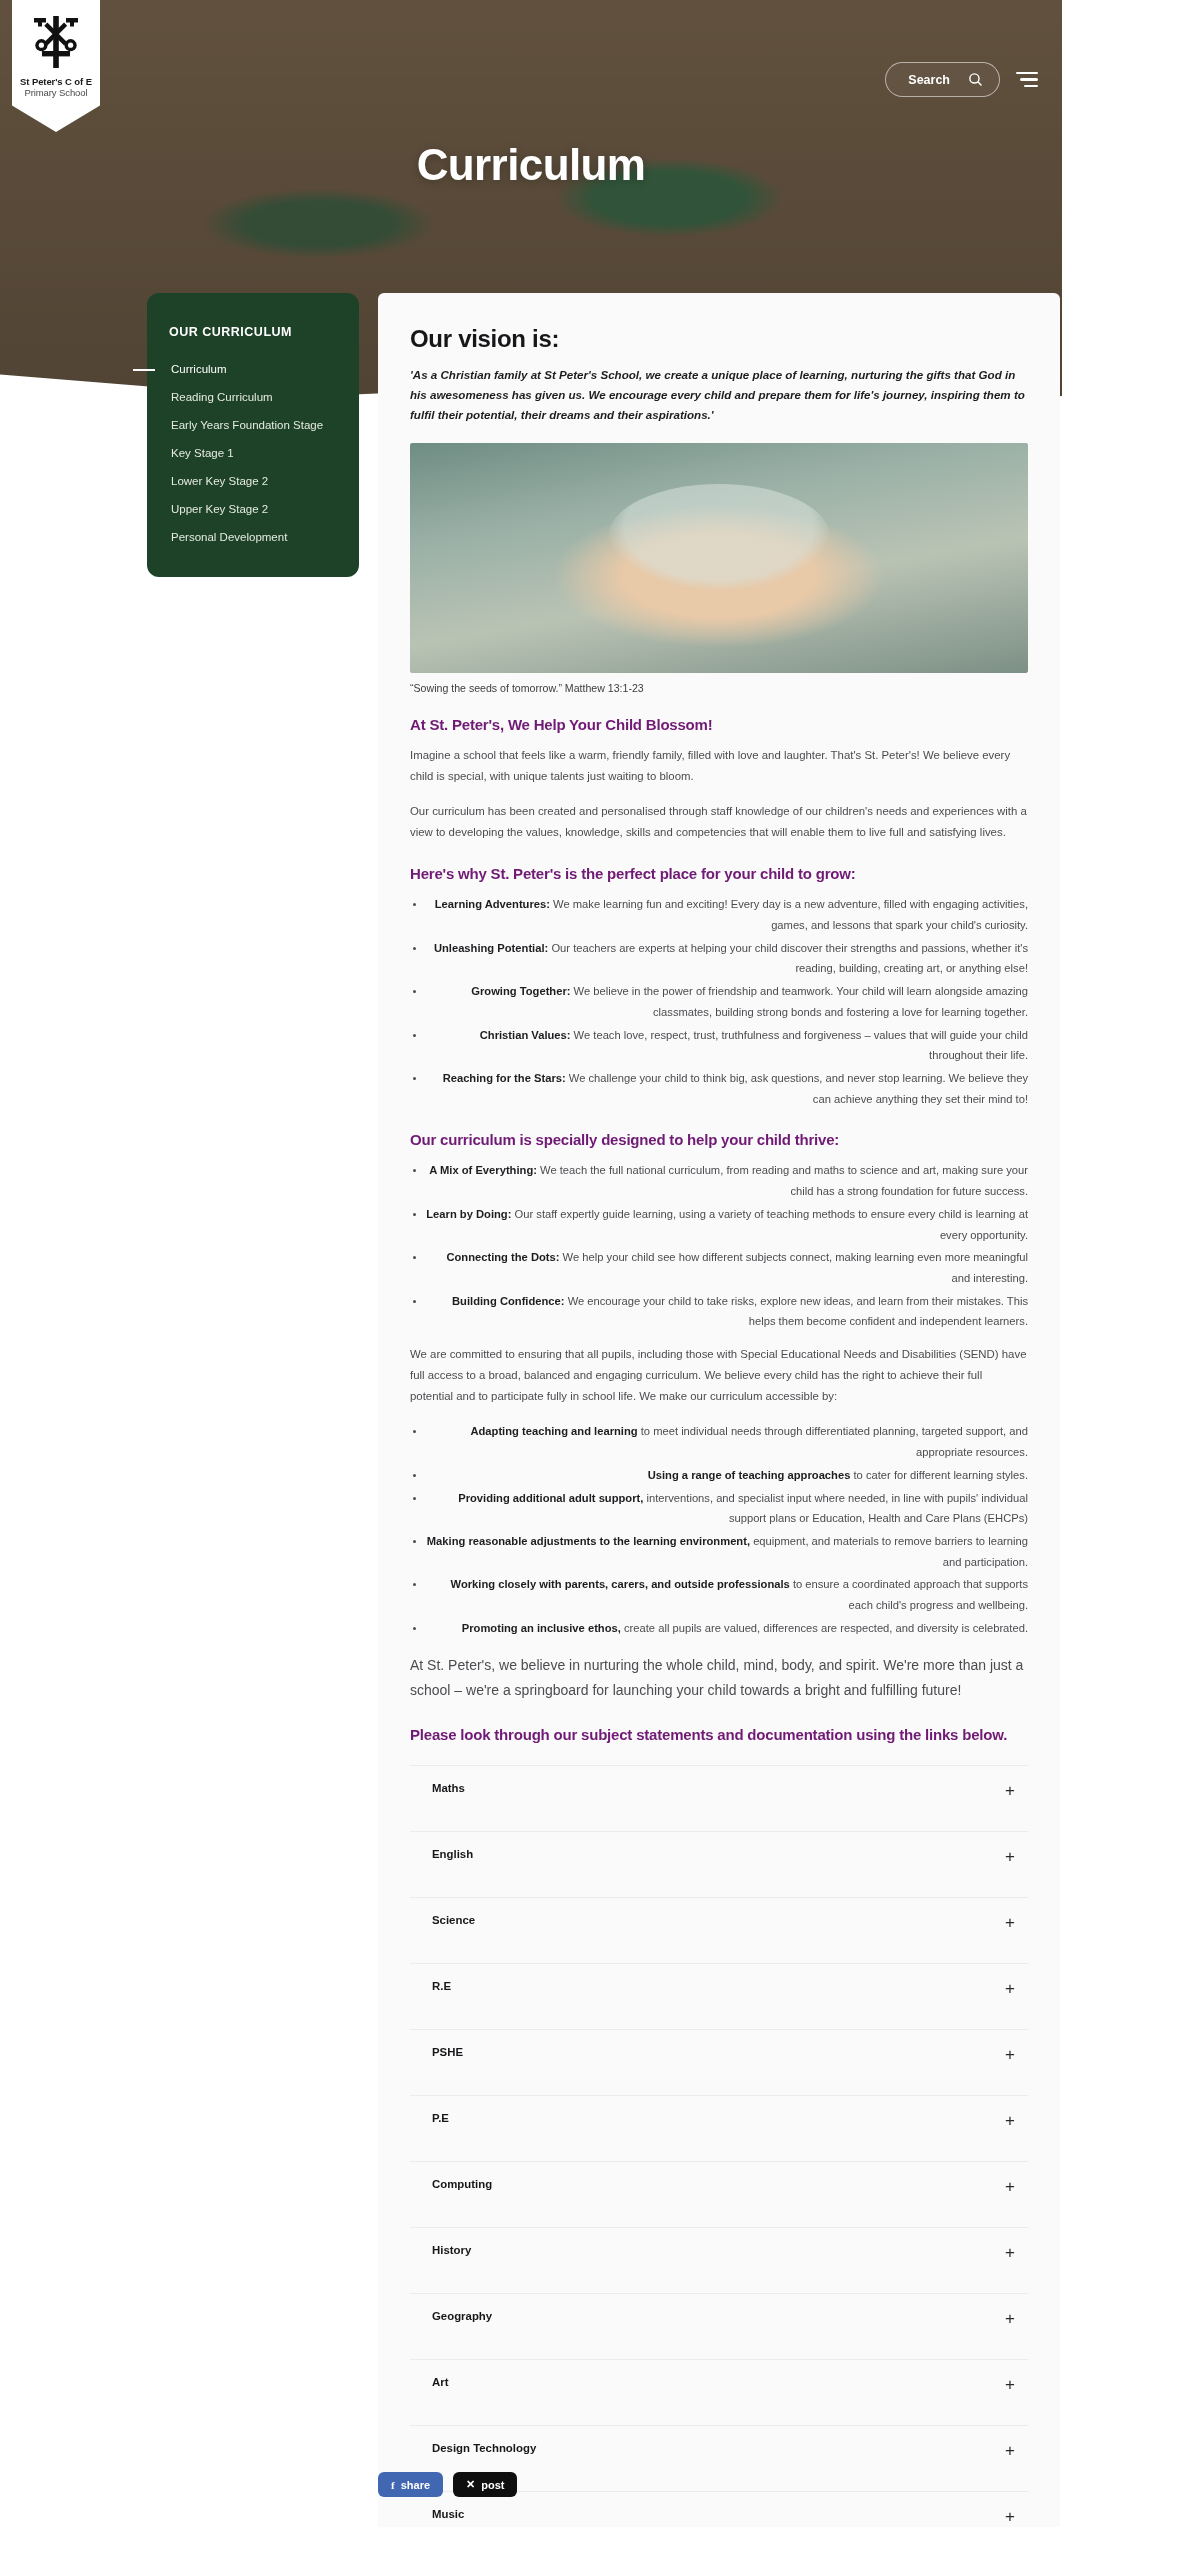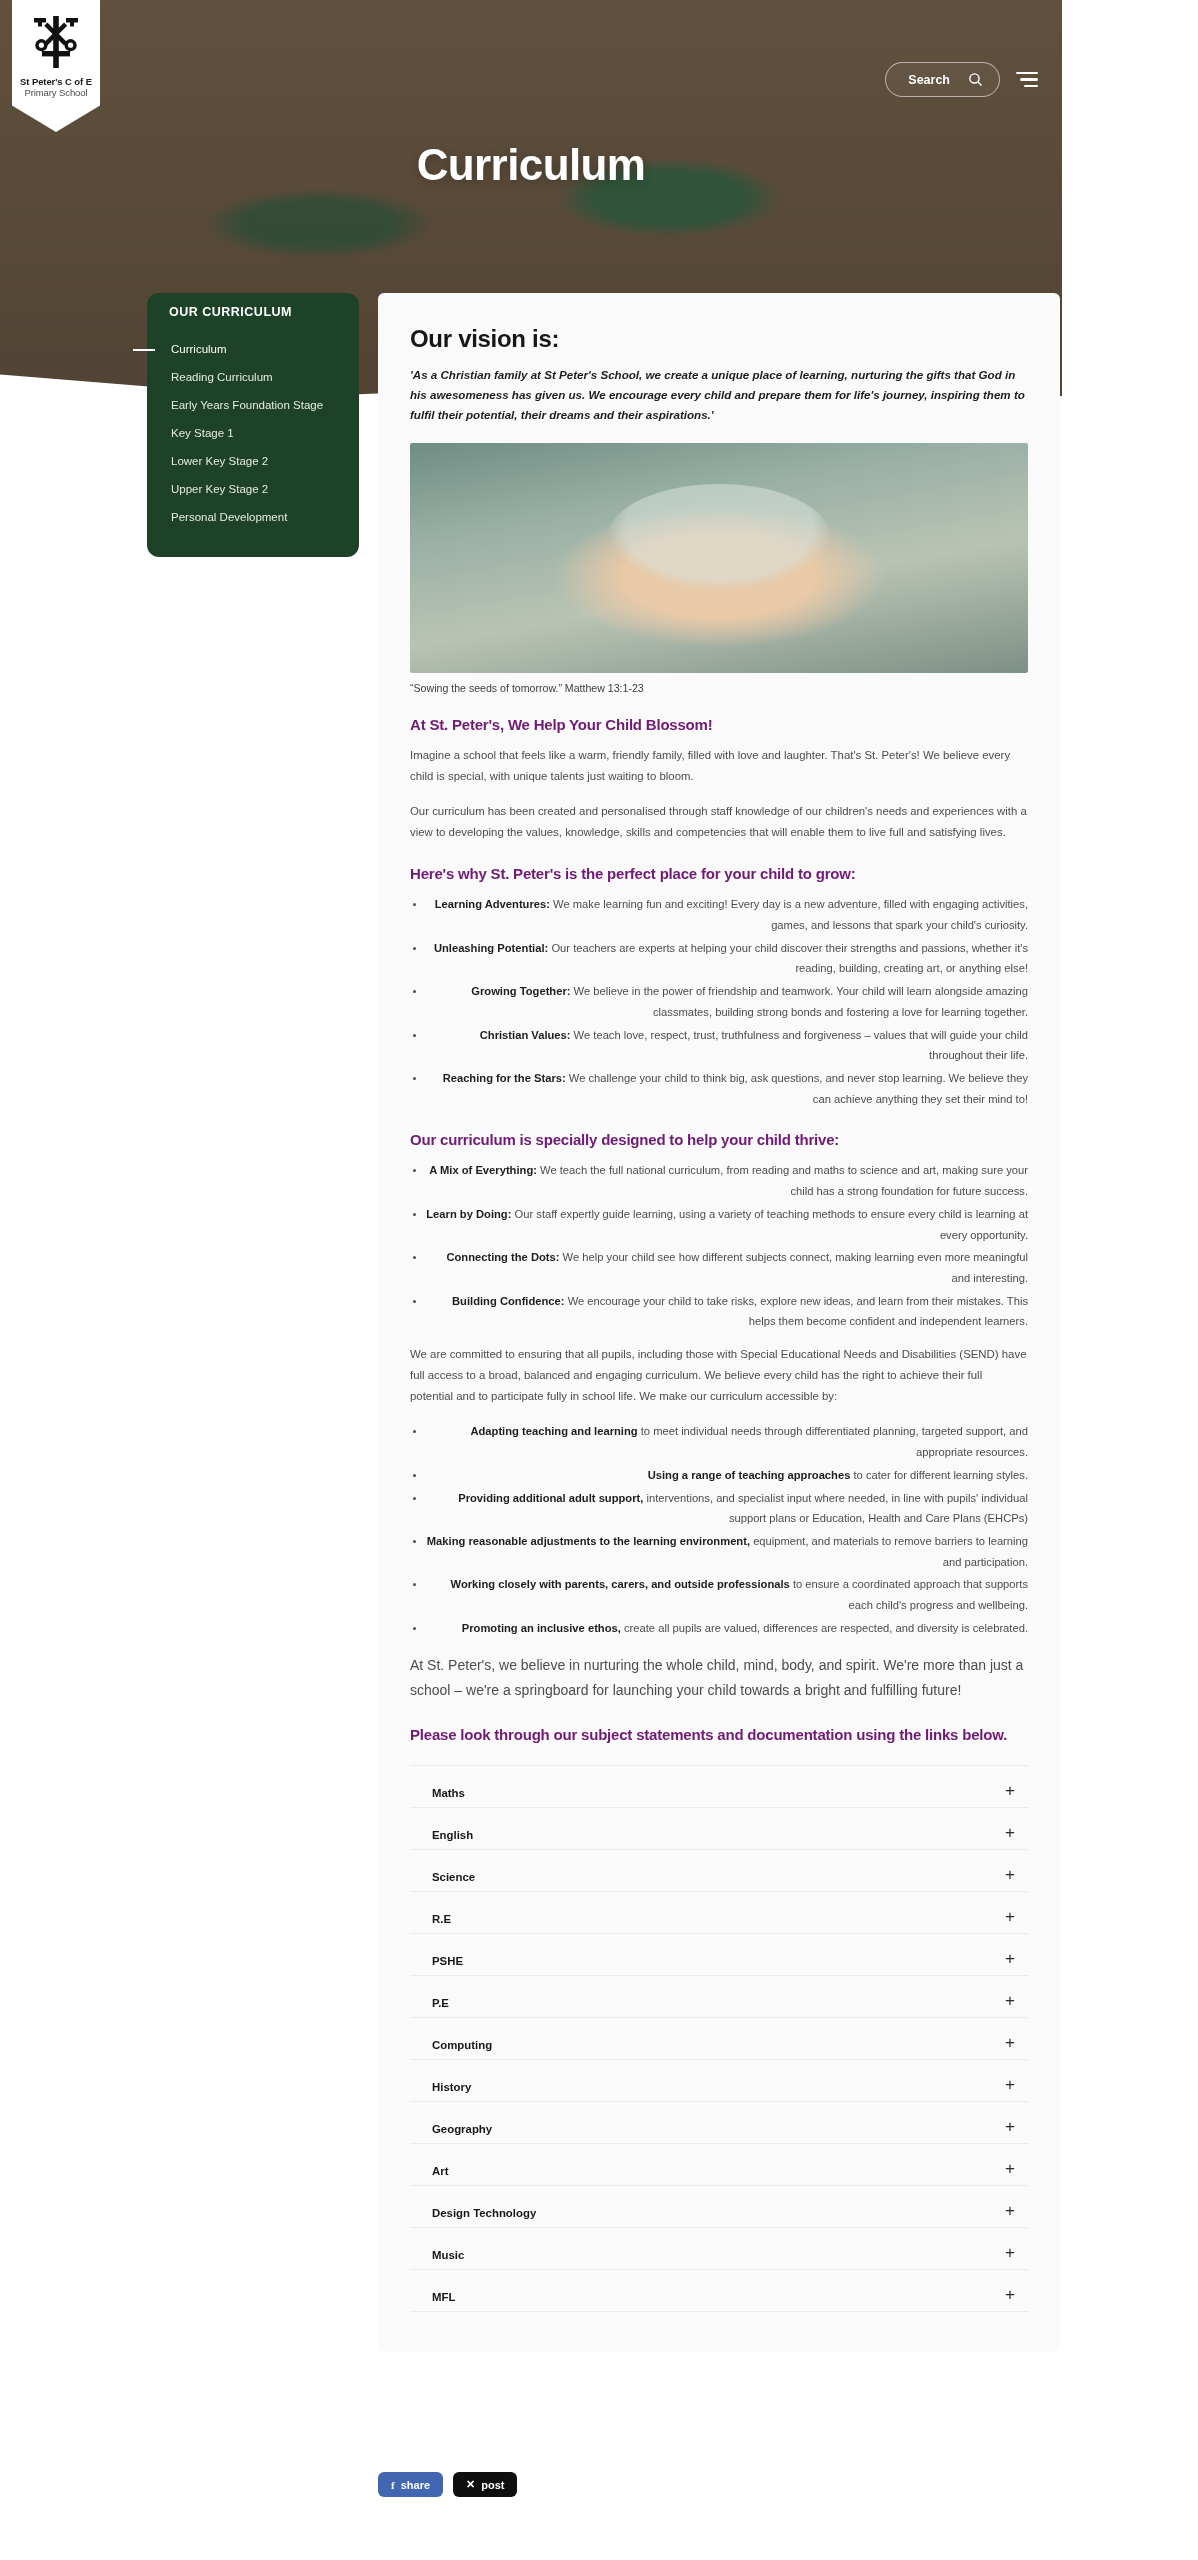--- a/index.html
+++ b/index.html
@@ -71,21 +71,21 @@
   .burger i:nth-child(1){ width:22px; }
   .burger i:nth-child(2){ width:18px; }
   .burger i:nth-child(3){ width:14px; }
 
   
   .page { position:relative; width:1198px; padding-bottom:30px; background:#fff; }
   .content-wrap { position:relative; width:1198px; }
 
   .sidebar {
     position:absolute; left:147px; top:-137px; width:212px;
-    background:#1d4227; border-radius:12px; padding:12px 0 26px 0; z-index:6;
+    background:#1d4227; border-radius:12px; padding:32px 0 26px 0; z-index:6;
   }
   .sidebar-title { color:#fff; font-size:12.5px; font-weight:bold; letter-spacing:.5px; padding:0 22px 16px; }
   .nav-item {
     position:relative; color:#e6eae2; font-size:11.5px; padding:8px 22px 8px 24px; cursor:pointer;
   }
   .nav-item.active { color:#fff; }
   .nav-item.active::before{
     content:""; position:absolute; left:-14px; top:50%; width:22px; height:2px; background:#fff;
   }
 
@@ -121,22 +121,22 @@
   }
 
   ul.blist { margin:0 0 12px; padding-left:16px;text-align:right; }
   ul.blist li { font-size:11.2px; line-height:1.85; color:#4c4c50; margin-bottom:2px; }
   ul.blist li b { color:#1d1d20; font-weight:bold; }
   ul.blist li::marker { color:#4c4c50; font-size:10px; }
 
   
   .accordion { margin-top:22px; }
   .acc-row {
-    display:flex; align-items:flex-end; justify-content:space-between;
-    padding:16px 10px 8px 22px; border-bottom:1px solid #ebebeb; cursor:pointer;
+    display:flex; align-items:flex-start; justify-content:space-between;
+    padding:16px 10px 32px 22px; border-bottom:1px solid #ebebeb; cursor:pointer;
   }
   .acc-row:first-child{ border-top:1px solid #ebebeb; }
   .acc-label { font-size:11.4px; font-weight:bold; color:#17171a; }
   .acc-plus { font-size:17px; color:#2a2a2e; line-height:1; width:16px; text-align:center; }
 
   
   .share-bar { position:relative; z-index:5; display:flex; gap:10px; padding:12px 0 0 378px; }
   .share-btn {
     display:inline-flex; align-items:center; gap:6px; border-radius:6px;
     padding:6px 13px; font-size:11px; font-weight:bold; color:#fff; cursor:pointer;

